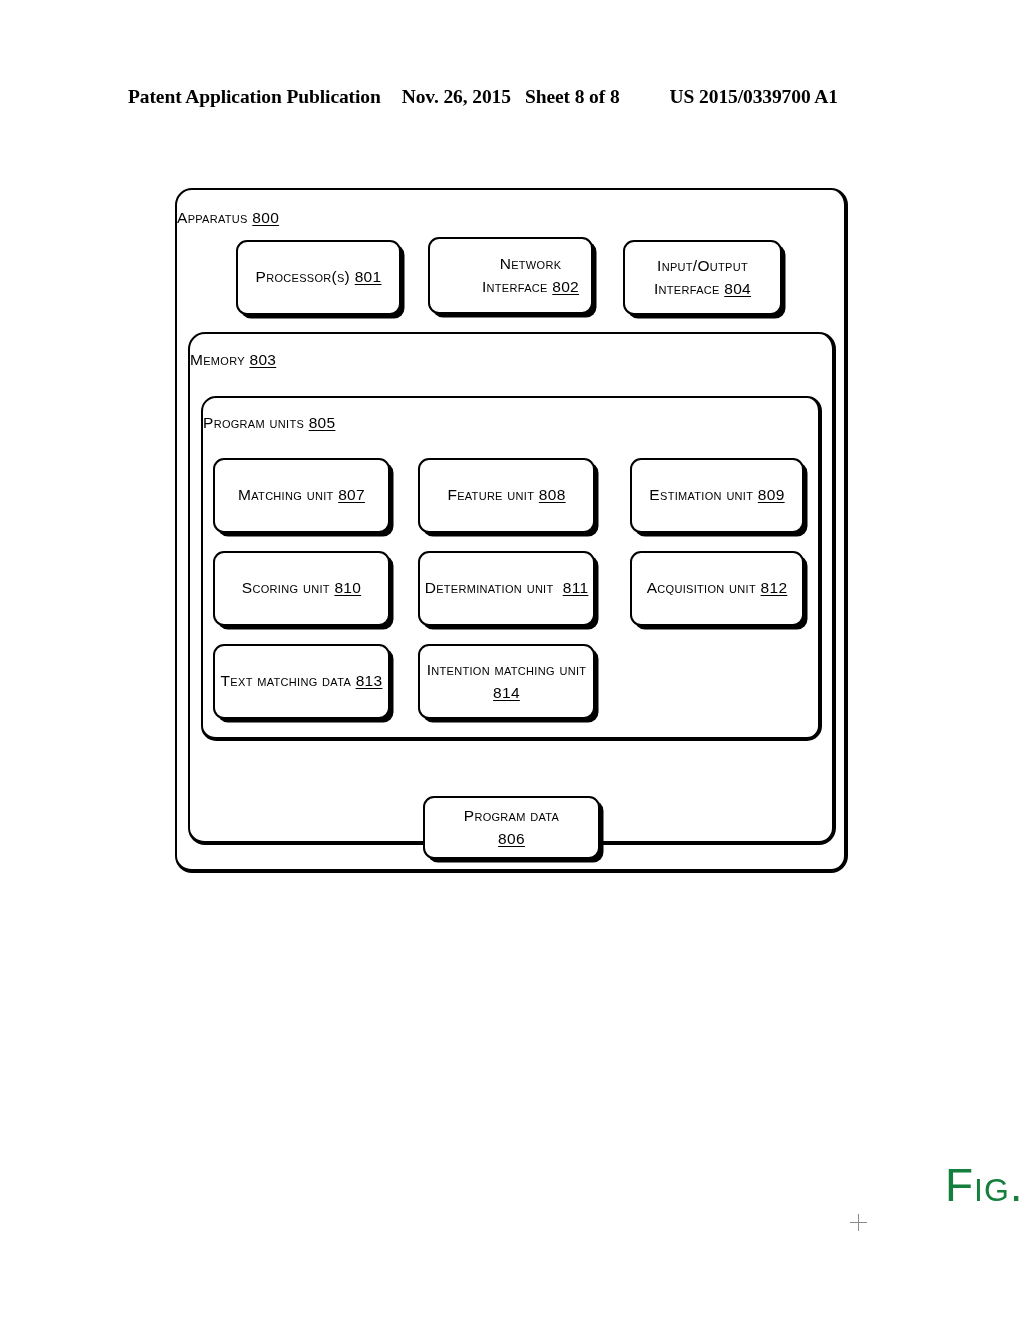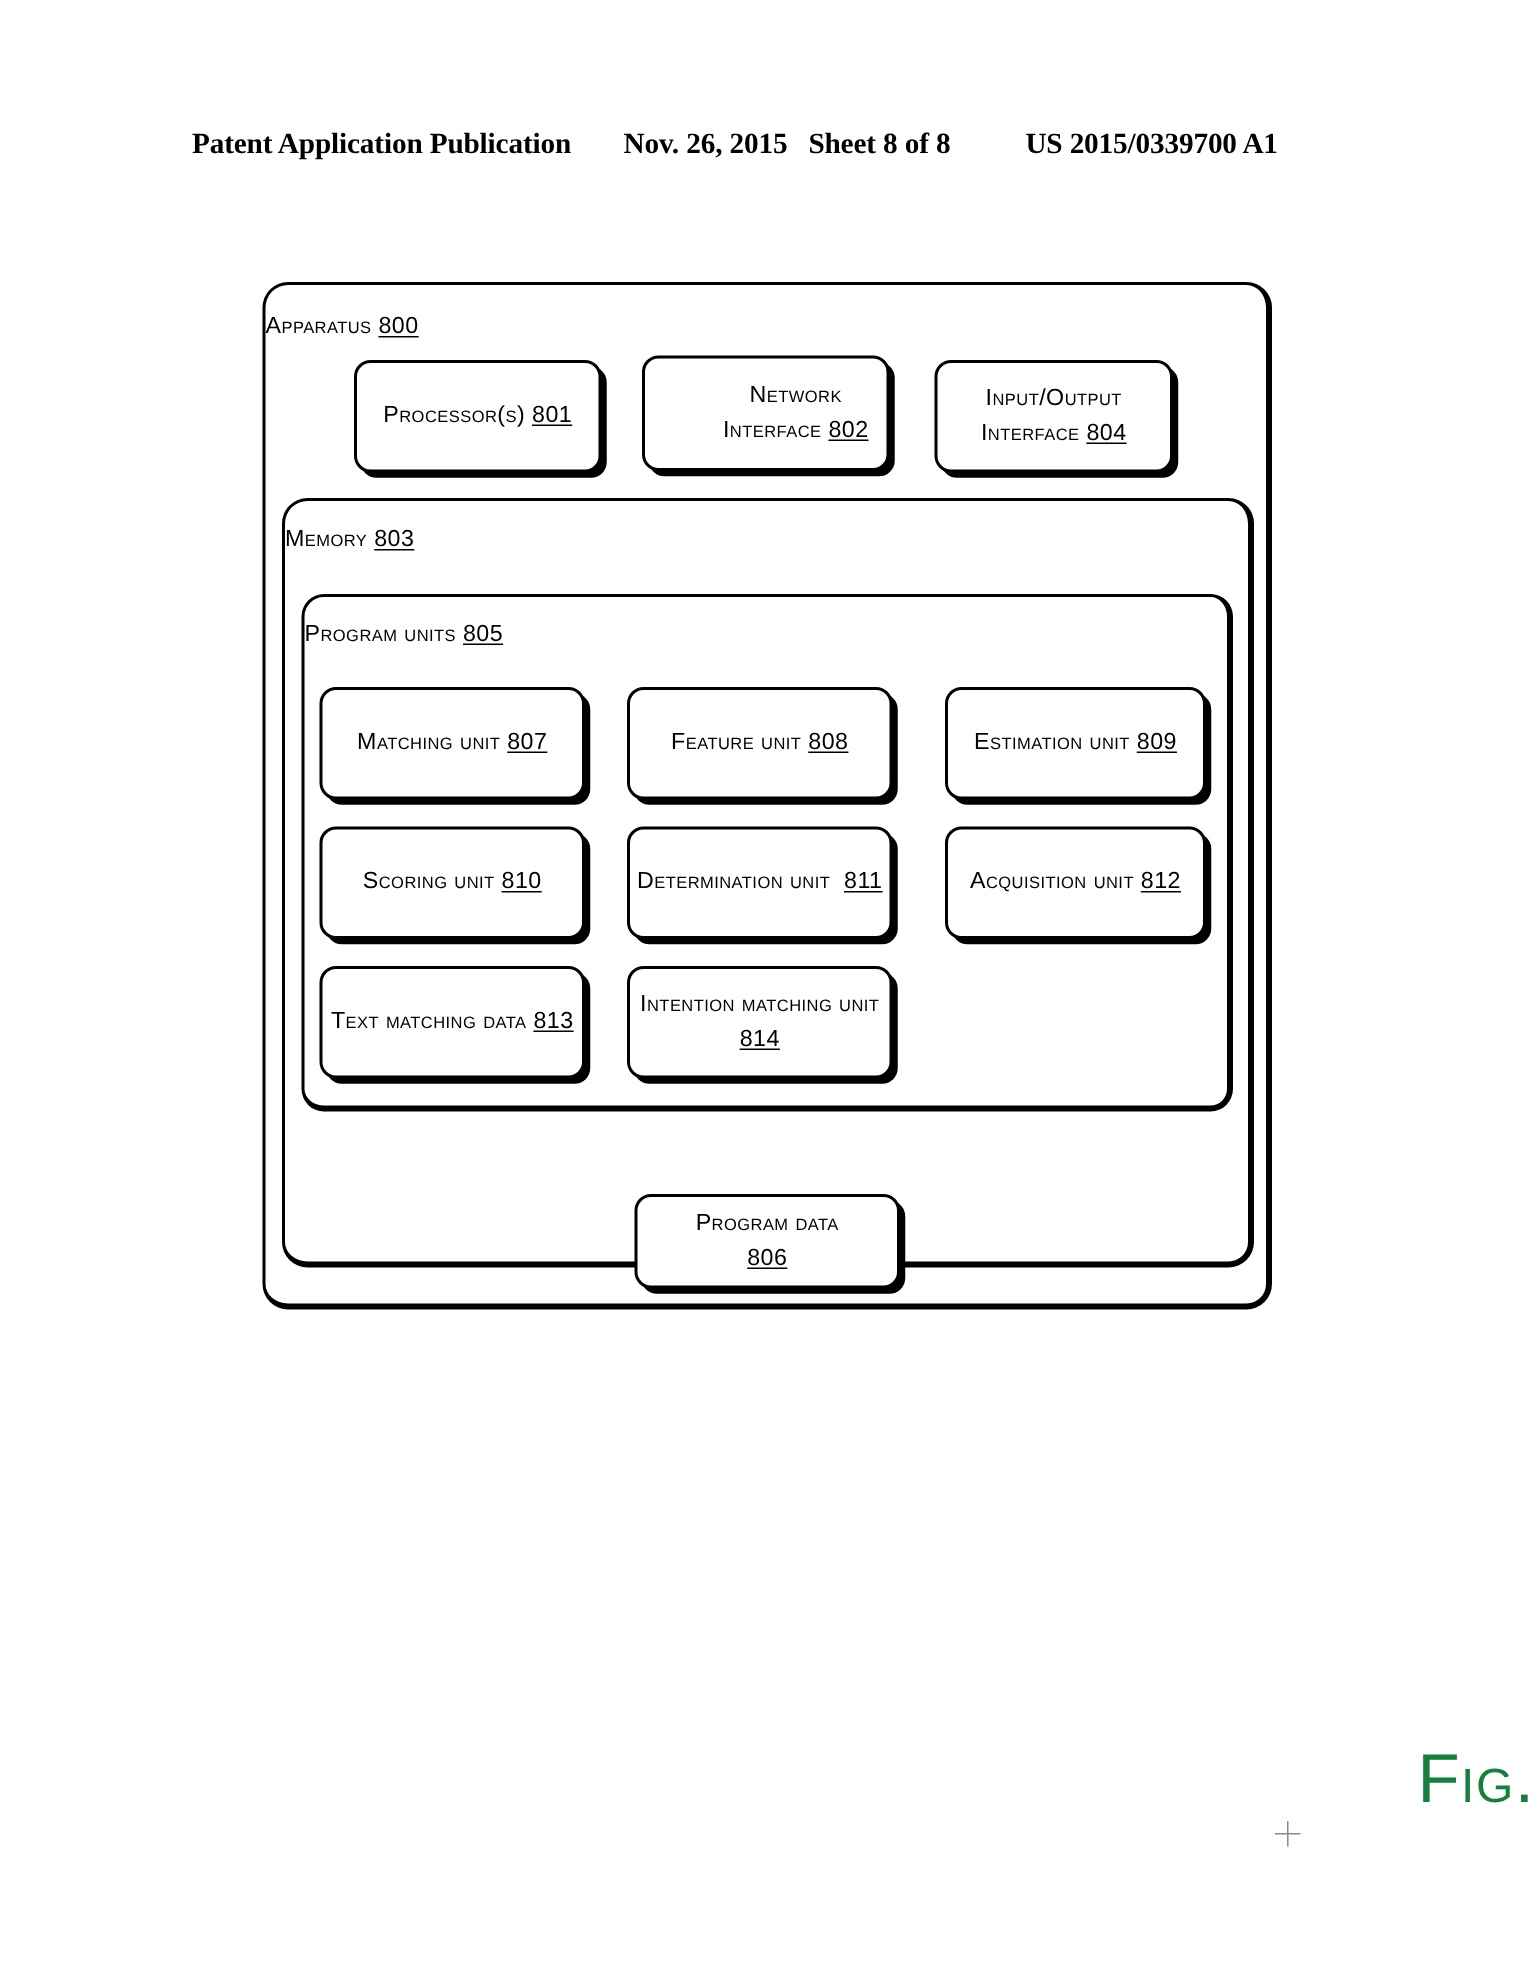--- a/index.html
+++ b/index.html
@@ -25,21 +25,21 @@
     height: 30px;
     font-family: "Liberation Serif", serif;
     font-weight: bold;
     font-size: 19.5px;
     letter-spacing: -0.1px;
     white-space: nowrap;
     display: flex;
     align-items: baseline;
   }
   #page-header .hdr-pub   { }
-  #page-header .hdr-date  { margin-left: 35px; font-family: Liberation Serif, serif; }
+  #page-header .hdr-date  { margin-left: 21px; font-family: Liberation Serif, serif; }
   #page-header .hdr-sheet { margin-left: 14px; }
   #page-header .hdr-num   { margin-left: 50px; }
 
   
   .container-box {
     position: absolute;
     box-sizing: border-box;
     background: #ffffff;
     border: 2.5px solid #000;
     border-right-width: 4px;

